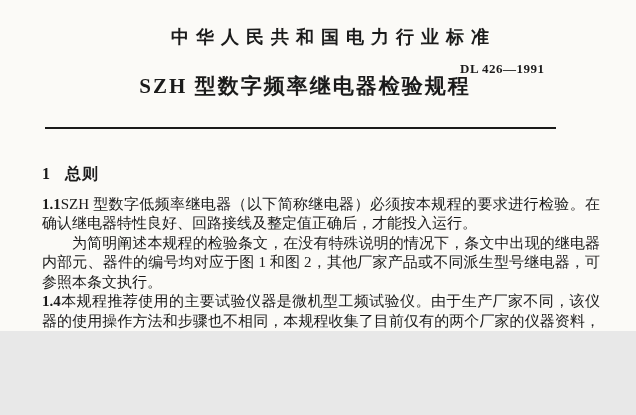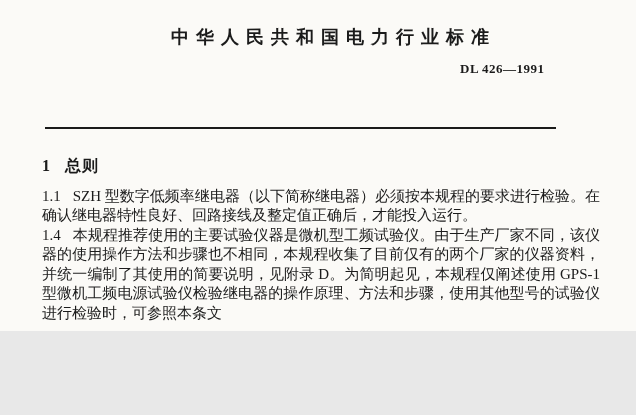--- a/index.html
+++ b/index.html
@@ -40,60 +40,64 @@
   }
   .doc-body {
     position:absolute; top:148px; left:42px;
     width:558px;
     font-size:15px; line-height:19.5px;
     text-align:justify;
     word-break:break-all;
   }
   .section-heading {
     font-size:16px; font-weight:bold;
-    margin:8px 0 11px 0;
+    margin:16px 0 11px 0;
     letter-spacing:1px;
   }
   .section-heading .sec-num { margin-right:14px; }
   p.para { margin:0; }
-  p.para .pnum { font-weight:normal; margin-right:12px; }
+  p.para .pnum { font-weight:bold; }
   p.para.indent { text-indent:2em; }
   .watermark {
     position:absolute; top:380px; left:338px;
     font-family:"DejaVu Sans","Liberation Sans",sans-serif;
     font-size:30px; line-height:32px;
     color:rgba(145,145,145,0.62);
     text-shadow:0 0 2px rgba(255,255,255,0.95);
     white-space:nowrap;
     pointer-events:none;
   }
 </style>
 </head>
 <body>
 
 <div class="page">
 
   <div class="authority">中华人民共和国电力行业标准</div>
 
+  <div class="title-row">SZH 型数字频率继电器检验规程</div>
 
   <div class="std-no">DL 426—1991</div>
 
   <div class="rule"></div>
 
   <div class="doc-body">
 
     <h2 class="section-heading">
       <span class="sec-num">1</span><span>总则</span>
     </h2>
 
     <p class="para">
       <span class="pnum">1.1</span><span>SZH 型数字低频率继电器（以下简称继电器）必须按本规程的要求进行检验。在确认继电器特性良好、回路接线及整定值正确后，才能投入运行。</span>
     </p>
 
 
+    <p class="para indent">
+      <span>为简明阐述本规程的检验条文，在没有特殊说明的情况下，条文中出现的继电器内部元、器件的编号均对应于图 1 和图 2，其他厂家产品或不同派生型号继电器，可参照本条文执行。</span>
+    </p>
 
     <p class="para">
       <span class="pnum">1.4</span><span>本规程推荐使用的主要试验仪器是微机型工频试验仪。由于生产厂家不同，该仪器的使用操作方法和步骤也不相同，本规程收集了目前仅有的两个厂家的仪器资料，并统一编制了其使用的简要说明，见附录 D。为简明起见，本规程仅阐述使用 GPS-1 型微机工频电源试验仪检验继电器的操作原理、方法和步骤，使用其他型号的试验仪进行检验时，可参照本条文</span>
     </p>
 
   </div>
 
   <div class="watermark">www.zhuzhuwenku.com</div>
 
 </div>

